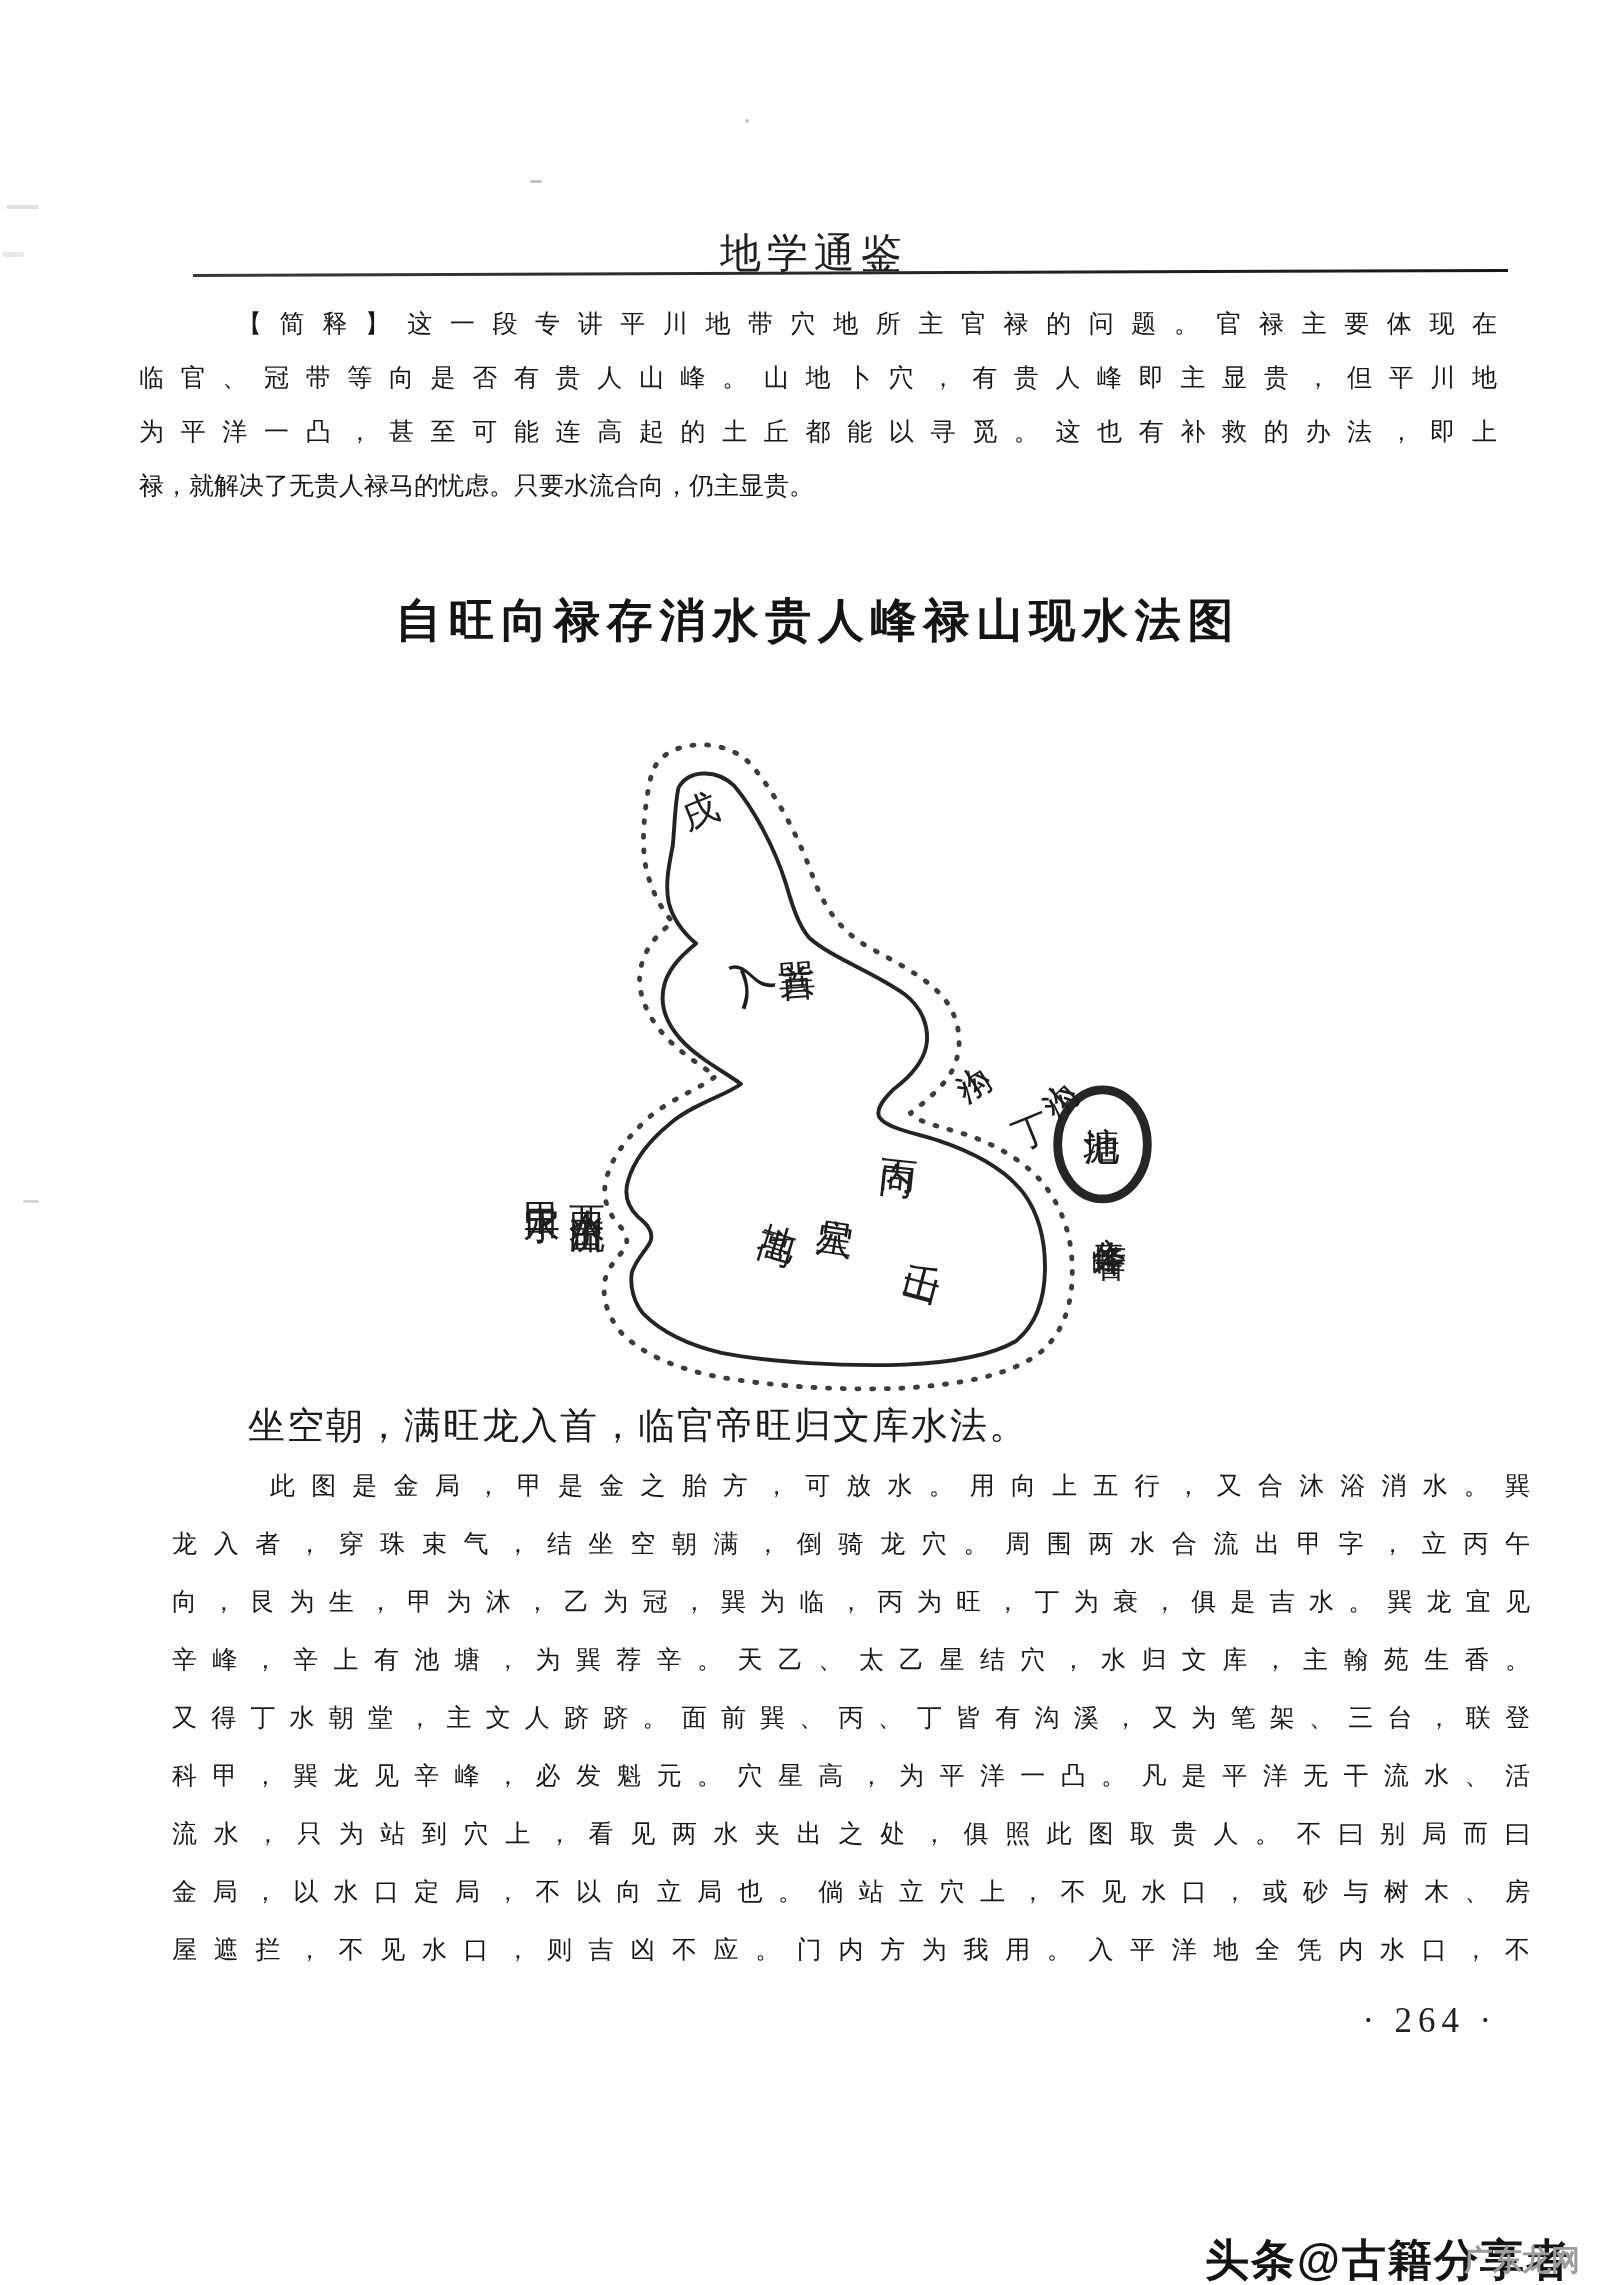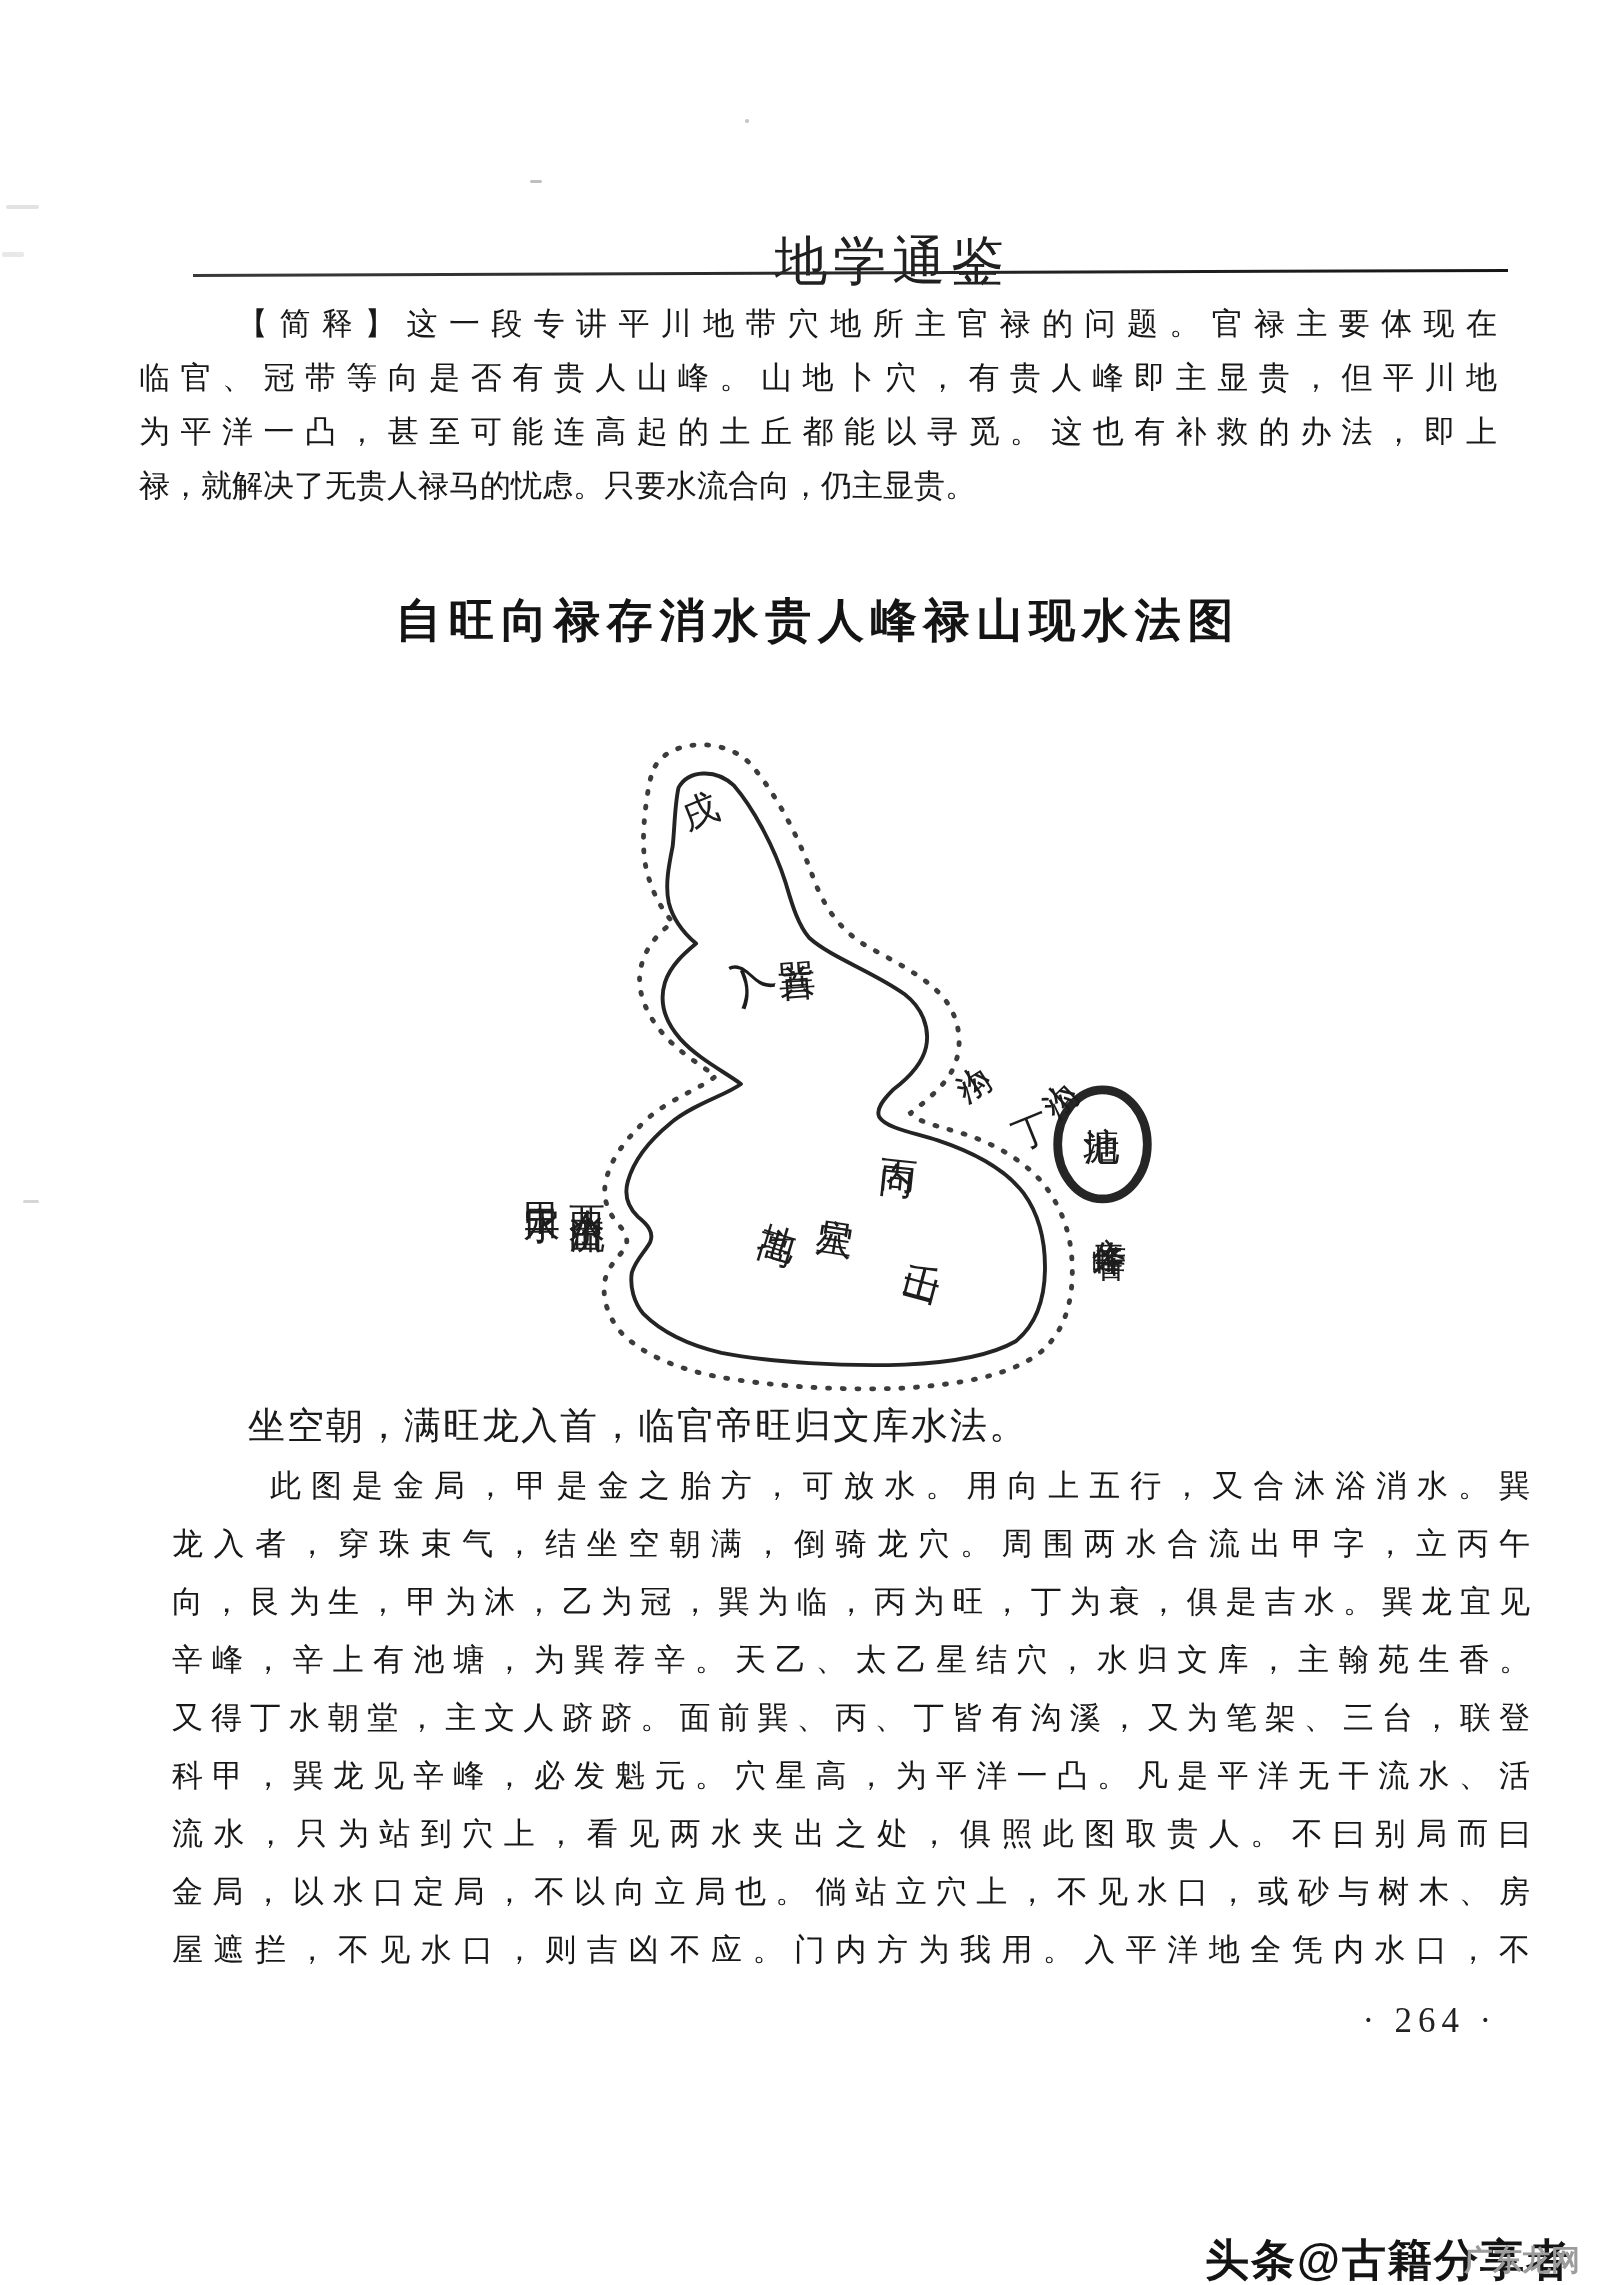--- a/index.html
+++ b/index.html
@@ -4,32 +4,32 @@
 <style>
   html,body{margin:0;padding:0;}
   body{
     width:1612px;height:2286px;position:relative;
     background:#ffffff;color:#1c1c1c;
     font-family:"Liberation Serif", serif;
     overflow:hidden;
   }
   
   .book-title{
-    position:absolute;left:756px;top:226px;width:254px;
-    font-size:53px;letter-spacing:5.9px;color:#202020;text-align:right;
+    position:absolute;left:720px;top:226px;width:254px;
+    font-size:41px;letter-spacing:5.9px;color:#202020;
   }
   .header-rule{
     position:absolute;left:193px;top:274px;width:1315px;height:2.9px;
     background:linear-gradient(90deg,#3a3a3a,#161616);
     transform:rotate(-0.22deg);transform-origin:left center;
   }
   
   .para{position:absolute;left:139px;width:1358px;}
   .t-line{
-    font-size:31px;color:#181818;
+    font-size:25px;color:#181818;
     text-align:justify;text-align-last:justify;
     white-space:nowrap;
   }
   .intro .t-line{height:54px;line-height:54px;}
   .body-para .t-line{height:58px;line-height:58px;}
   .t-line.indent{padding-left:98px;width:1260px;}
   .t-line.loose{text-align-last:left;}
   
   .figure-title{
     position:absolute;left:139px;top:590px;width:1358px;

